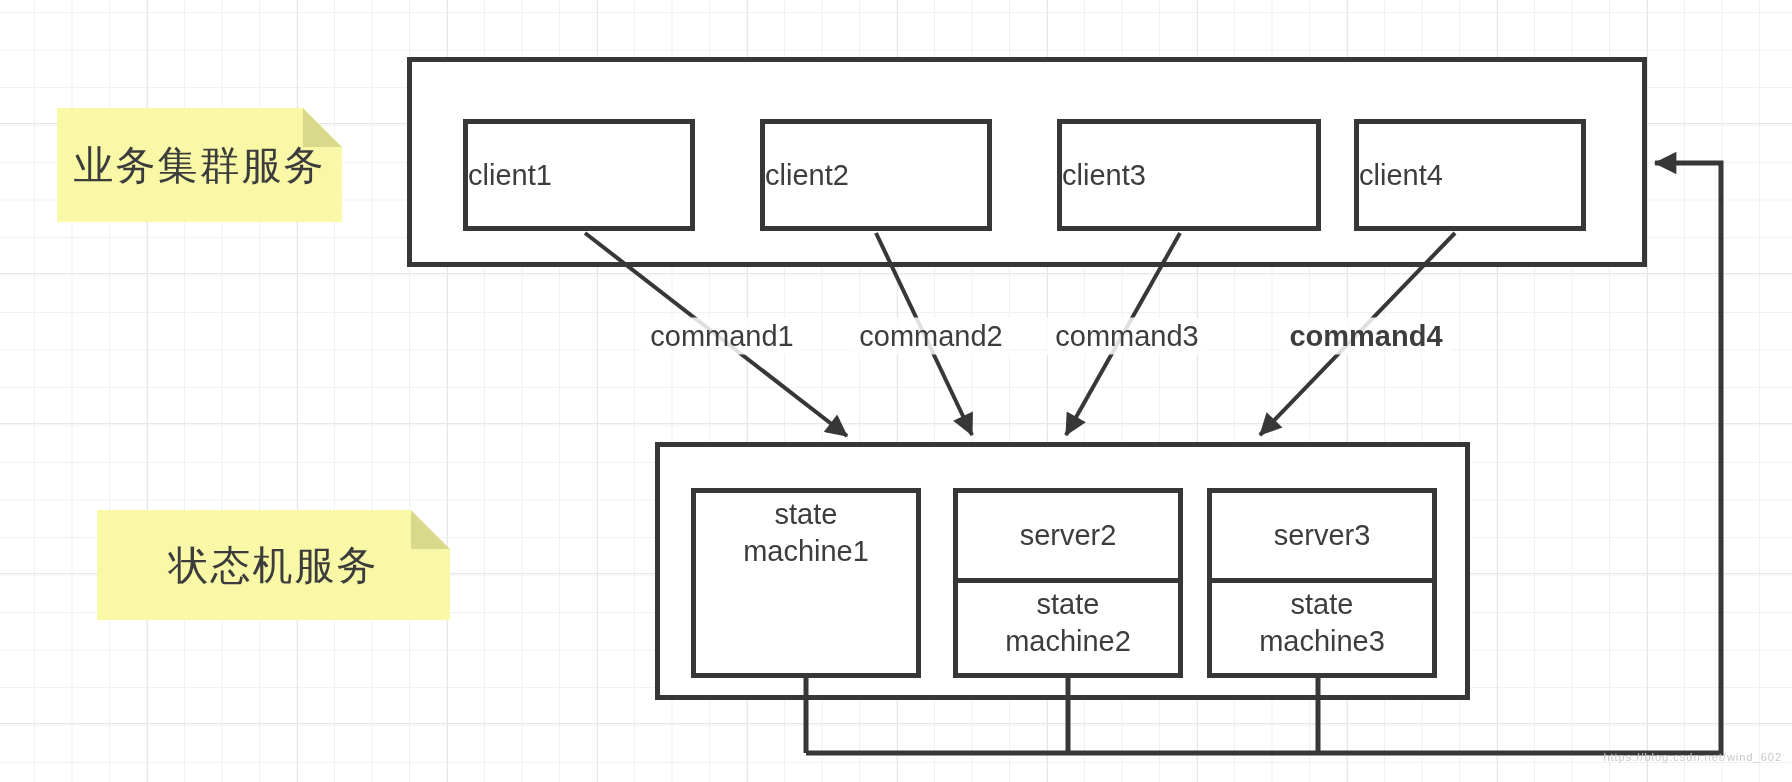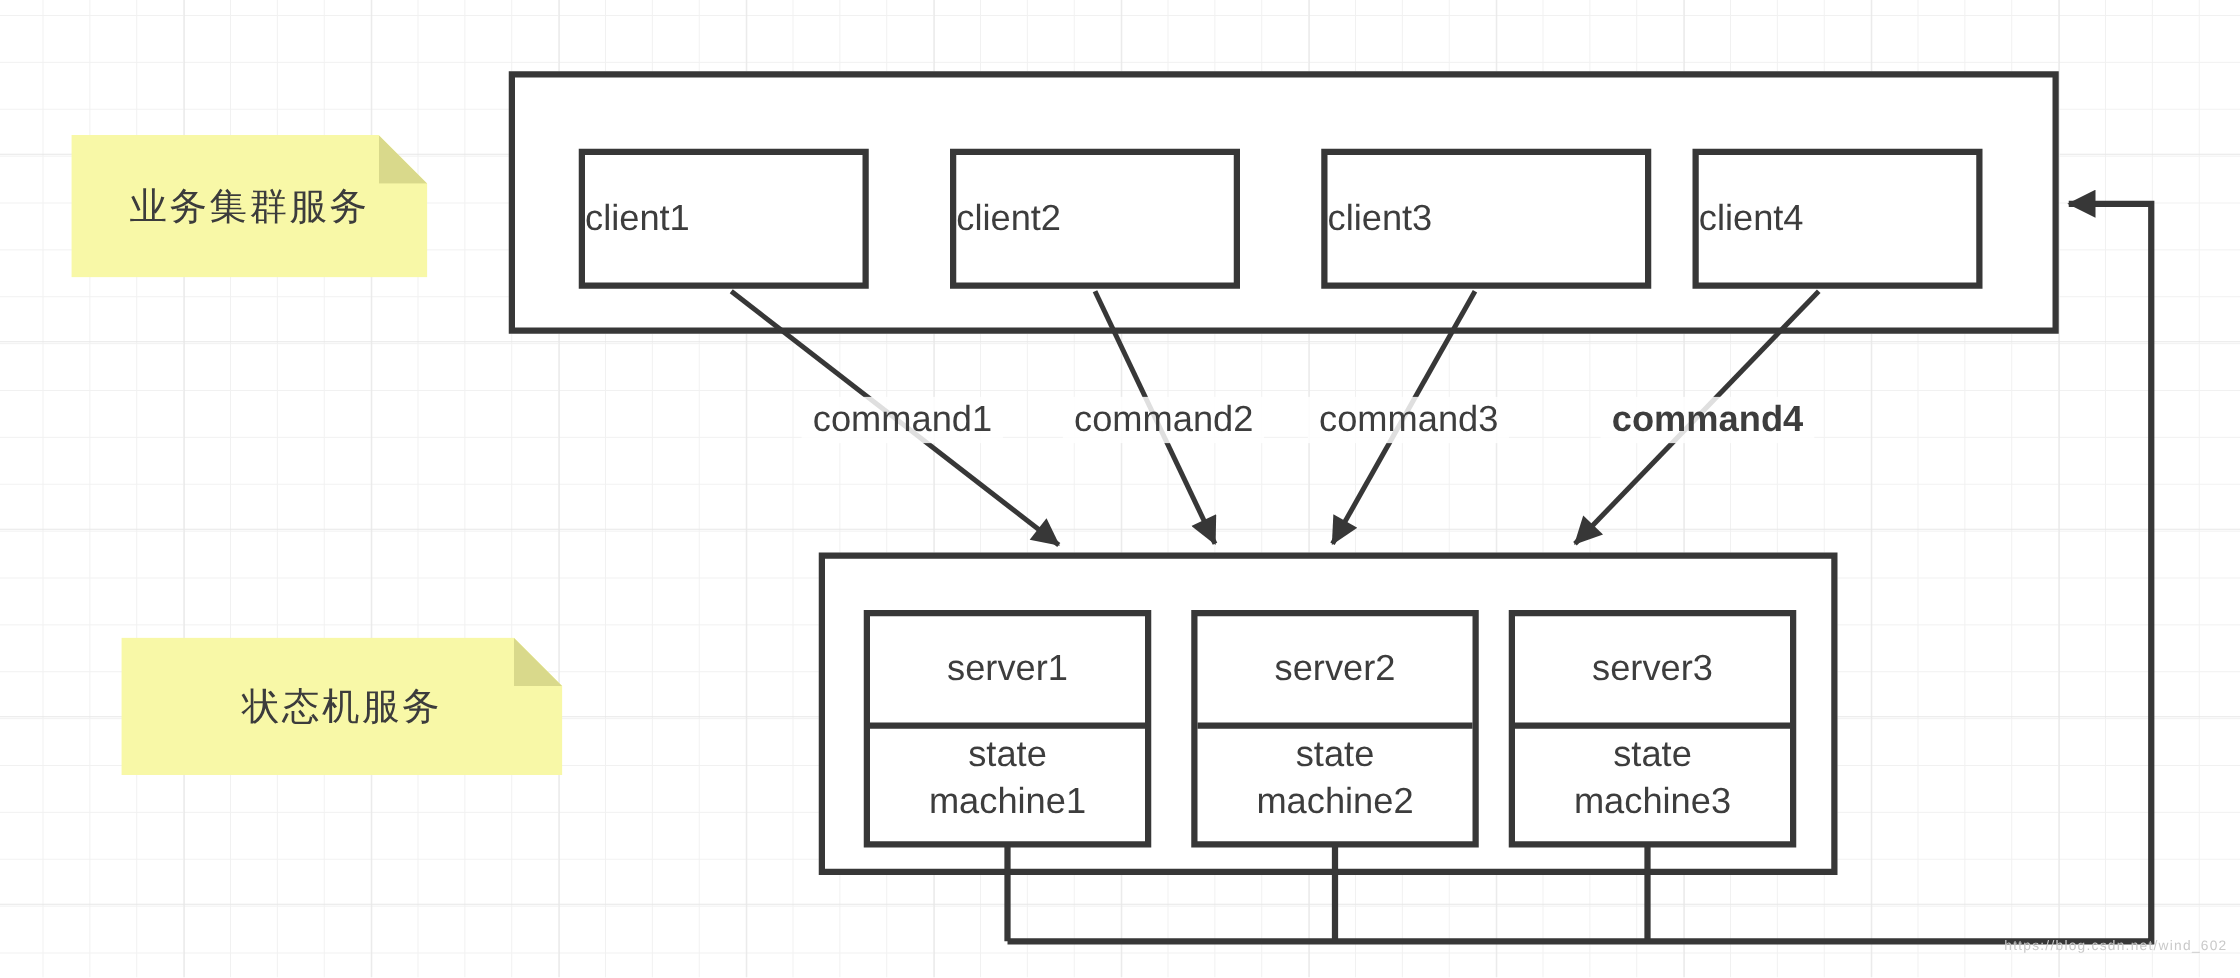--- a/index.html
+++ b/index.html
@@ -24,21 +24,21 @@
   .node-label{font-size:29px;color:#3d3d3d;}
   .svg-layer{position:absolute;left:0;top:0;pointer-events:none;}
   .server-top{height:90px;border-bottom:5px solid #373737;box-sizing:border-box;
     display:flex;align-items:center;justify-content:center;}
   .server-bot{height:80px;display:flex;flex-direction:column;align-items:center;
     justify-content:center;line-height:37px;}
   .note{
     position:absolute;background:#f8f8a7;box-sizing:border-box;
     clip-path:polygon(0 0, calc(100% - 39px) 0, 100% 39px, 100% 100%, 0 100%);
     display:flex;align-items:center;justify-content:center;
-    font-size:30px;color:#3c3c3c;letter-spacing:2px;
+    font-size:40px;color:#3c3c3c;letter-spacing:2px;
   }
   .note .fold{
     position:absolute;top:0;right:0;width:39px;height:39px;background:#d9d98b;
     clip-path:polygon(0 0, 100% 100%, 0 100%);
   }
   .cmd-label{
     position:absolute;transform:translate(-50%,-50%);
     background:rgba(255,255,255,0.84);padding:2px 9px;
     font-size:29px;color:#3d3d3d;white-space:nowrap;
   }
@@ -63,21 +63,20 @@
   <div class="rect center" style="left:1057px;top:119px;width:264px;height:112px;">
     <span class="node-label">client3</span>
   </div>
   <div class="rect center" style="left:1354px;top:119px;width:232px;height:112px;">
     <span class="node-label">client4</span>
   </div>
 
   <div class="rect" style="left:655px;top:442px;width:815px;height:258px;"></div>
 
   <div class="rect" style="left:691px;top:488px;width:230px;height:190px;">
-    <div class="server-top node-label">server1</div>
     <div class="server-bot node-label">
       <span>state</span>
       <span>machine1</span>
     </div>
   </div>
   <div class="rect" style="left:953px;top:488px;width:230px;height:190px;">
     <div class="server-top node-label">server2</div>
     <div class="server-bot node-label">
       <span>state</span>
       <span>machine2</span>

